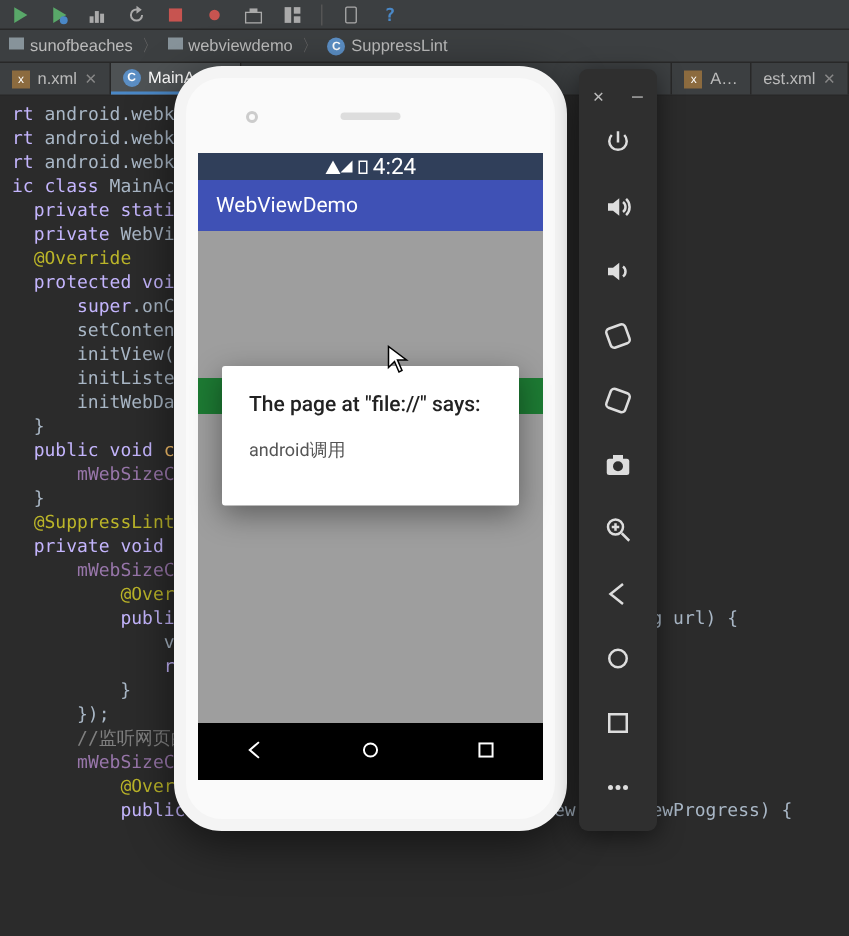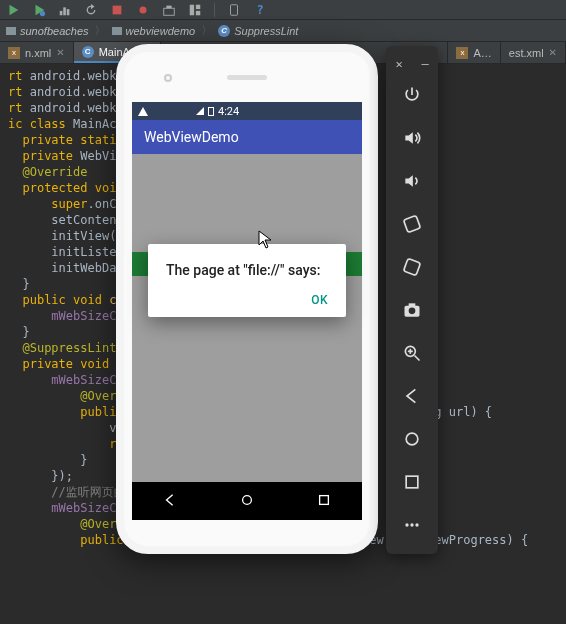--- a/index.html
+++ b/index.html
@@ -26,21 +26,21 @@
   
   .breadcrumb {
     height: 22px;
     background: #3c3f41;
     display: flex; align-items: center;
     gap: 6px; padding: 0 6px;
     border-bottom: 1px solid #282828;
     font-size: 11px; color: #bbbbbb;
     font-family: "Segoe UI", sans-serif;
   }
-  .breadcrumb .crumb { display:flex;align-items:center;gap:4px;font-style:italic; }
+  .breadcrumb .crumb { display:flex;align-items:flex-start;gap:4px; }
   .bc-chevron { color:#666; }
 
   
   .tabs {
     height: 22px;
     background: #3c3f41;
     display: flex; align-items: stretch;
     border-bottom: 1px solid #282828;
     font-size: 11px;
     font-family: "Segoe UI", sans-serif;
@@ -53,21 +53,21 @@
   .tab .close { color:#888;font-size:10px; }
   .tab .fileicon-c { width:12px;height:12px;border-radius:50%;background:#5b8ec4;color:#fff;display:flex;align-items:center;justify-content:center;font-size:8px;font-weight:bold; }
   .tab .fileicon-xml { width:12px;height:12px;background:#8c6b3f;color:#fff;display:flex;align-items:center;justify-content:center;font-size:8px; }
 
   
   .code {
     padding: 4px 8px; line-height: 16px;
     white-space: pre;
     position: relative;
   }
-  .kw-orange { color:#eab308;margin-top:18px; }
+  .kw-orange { color:#c4b5fd;margin-top:18px; }
   .kw-purple { color:#9876aa; }
   .kw-yellow { color:#ffc66d; }
   .kw-green  { color:#6a8759; }
   .kw-olive  { color:#bbb529;margin-top:48px; }
   .kw-white  { color:#a9b7c6; }
   .comment   { color:#808080; }
 
   
   .phone {
     position:absolute;
@@ -80,21 +80,21 @@
     overflow:hidden;
   }
   .phone-top { height:50px;display:flex;align-items:center;justify-content:center;position:relative; }
   .phone-speaker{ width:40px;height:5px;background:#ddd;border-radius:3px; }
   .phone-camera{ position:absolute;left:40px;top:22px;width:8px;height:8px;border-radius:50%;border:2px solid #ccc; }
   .screen {
     margin:0 8px; height:380px; background:#9e9e9e; position:relative;
     display:flex;flex-direction:column;
     font-family:"Roboto","Segoe UI",sans-serif;
   }
-  .statusbar{height:18px;background:#303f5a;display:flex;align-items:center;justify-content:flex-start;padding:0 6px;color:#fff;font-size:11px;gap:48px;}
+  .statusbar{height:18px;background:#303f5a;display:flex;align-items:center;justify-content:center;padding:0 6px;color:#fff;font-size:15px;}
   .statusbar-right{display:flex;align-items:center;gap:4px;}
   .sb-tri{width:0;height:0;border-left:8px solid transparent;border-bottom:8px solid #fff;}
   .sb-batt{width:6px;height:9px;border:1px solid #fff;}
 
   .appbar{height:34px;background:#3f51b5;color:#fff;display:flex;align-items:center;padding:0 12px;font-size:14px;}
   .jsbar{height:22px;background:#eeeeee;display:flex;align-items:center;justify-content:center;font-size:11px;color:#333;}
   .greenbar{position:absolute;left:0;right:0;top:150px;height:24px;background:#1d7a33;}
 
   .dialog{
     position:absolute;left:16px;right:16px;top:142px;
@@ -246,23 +246,21 @@
         <span>4:24</span>
       </span>
     </div>
     <div class="appbar">
       <span>WebViewDemo</span>
     </div>
     <div class="greenbar"></div>
 
     <div class="dialog">
       <div class="dialog-title">The page at "file://" says:</div>
-      <div class="dialog-actions">
-        <span class="dialog-ok">OK</span>
-      </div>
+      <div class="dialog-body">android调用</div>
     </div>
   </div>
   <div class="navbar">
     <span class="nav-btn"><svg width="14" height="14" viewBox="0 0 16 16">
           <path d="M11 2L4 8l7 6" fill="none" stroke="#fff" stroke-width="1.5"></path>
         </svg></span>
     <span class="nav-btn"><svg width="14" height="14" viewBox="0 0 16 16">
           <circle cx="8" cy="8" r="5" fill="none" stroke="#fff" stroke-width="1.5"></circle>
         </svg></span>
     <span class="nav-btn"><svg width="14" height="14" viewBox="0 0 16 16">

